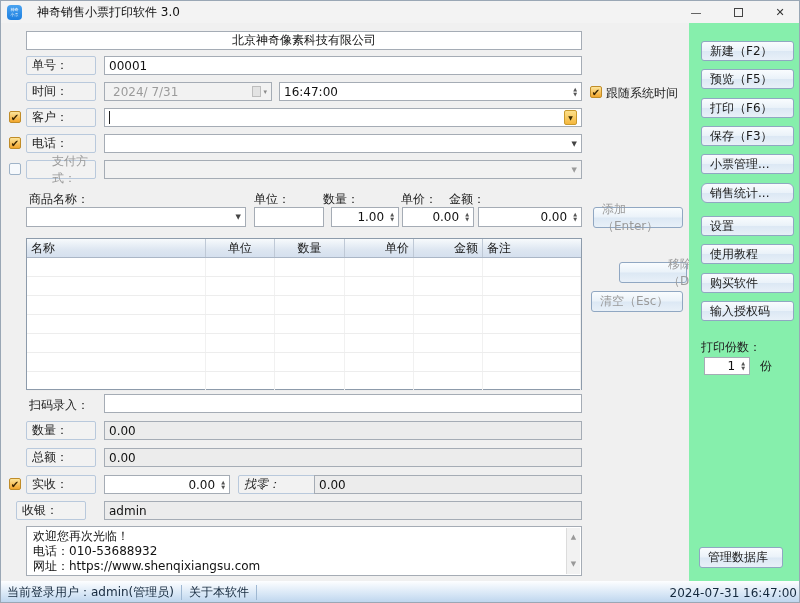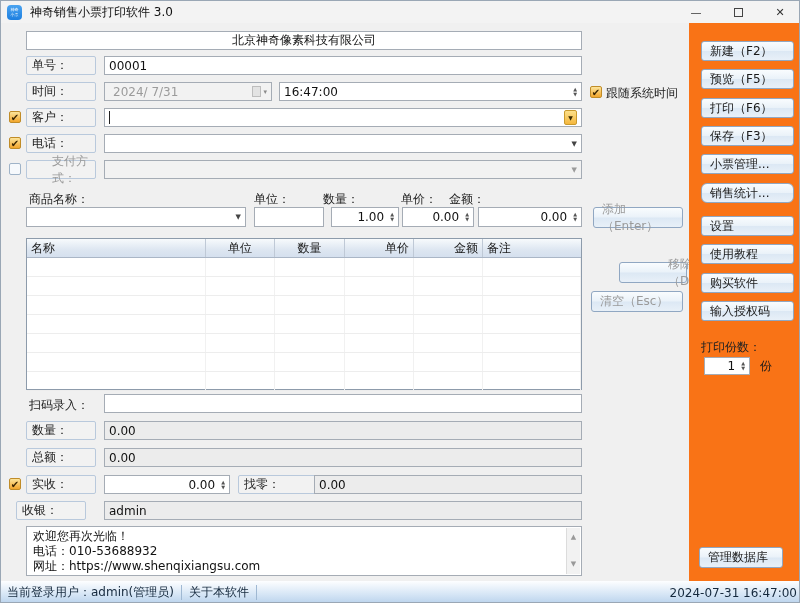--- a/index.html
+++ b/index.html
@@ -3,33 +3,33 @@
 <meta charset="utf-8">
 <style>
   * { margin:0; padding:0; box-sizing:border-box; }
   html,body { width:800px; height:603px; }
   body { font-family:"DejaVu Sans","Liberation Sans",sans-serif; font-size:12px; color:#1a1a1a; }
   #app { position:relative; width:800px; height:603px; background:#f0f0f0; overflow:hidden; border:1px solid #9aa7b5; }
 
   
   .titlebar { position:absolute; left:0; top:0; width:800px; height:22px; background:#f3f3f3; display:flex; align-items:center; }
   .app-icon { width:15px; height:15px; margin-left:6px; border-radius:4px; background:linear-gradient(180deg,#4aa3f0,#1d7fe0); color:#fff; font-size:4px; line-height:5px; text-align:center; padding-top:2px; }
-  .app-title { margin-left:8px; font-size:12px; color:#111; }
+  .app-title { margin-left:15px; font-size:12px; color:#111; }
   .win-controls { position:absolute; right:0; top:0; height:22px; display:flex; }
   .win-btn { width:42px; height:22px; display:flex; align-items:center; justify-content:center; color:#333; font-size:11px; }
   .max-glyph { width:9px; height:9px; border:1px solid #444; display:inline-block; }
 
   
   .statusbar { position:absolute; left:0; top:580px; width:800px; height:23px; background:linear-gradient(180deg,#fdfeff 0%,#d8e7f6 55%,#b9d2ec 100%); display:flex; align-items:center; font-size:12px; color:#15293d; }
   .statusbar .sep { width:1px; height:15px; background:#9fb8d2; margin:0 7px; }
   .status-user { margin-left:6px; }
   .status-datetime { position:absolute; right:4px; }
 
   
-  .sidebar { position:absolute; left:688px; top:22px; width:112px; height:558px; background:#f97316; }
+  .sidebar { position:absolute; left:688px; top:22px; width:112px; height:558px; background:#86efac; }
 
   
   .btn { position:absolute; background:linear-gradient(180deg,#f9fcfe 0%,#eaf2f9 48%,#dce8f4 52%,#e8f0f8 100%); border:1px solid #90a7c2; border-radius:3px; font-size:12px; color:#1a1a1a; display:flex; align-items:center; padding-left:8px; cursor:pointer; }
   .btn.disabled { color:#9b9b9b; }
   .labelbox { position:absolute; background:#f2f2f2; border:1px solid #b9c9dc; border-radius:2px; display:flex; align-items:center; padding-left:5px; color:#222; }
   .labelbox.disabled { color:#9b9b9b;padding-left:25px; }
   .field { position:absolute; background:#fff; border:1px solid #a5acb5; display:flex; align-items:center; padding:0 4px; color:#111; overflow:hidden; }
   .field.readonly { background:#ececec; }
   .field.disabled { background:#f2f2f2; color:#9b9b9b; }
   .plainlabel { position:absolute; color:#222; }
@@ -221,21 +221,21 @@
 
   <div class="labelbox" style="left:25px; top:447px; width:70px; height:19px;">总额：</div>
   <div class="field readonly" style="left:103px; top:447px; width:478px; height:19px;">0.00</div>
 
   <div class="checkbox checked" style="left:8px; top:477px;">✔</div>
   <div class="labelbox" style="left:25px; top:474px; width:70px; height:19px;">实收：</div>
   <div class="field" style="left:103px; top:474px; width:126px; height:19px;">
     <span style="margin-left:auto;">0.00</span>
     <span class="spin" style="margin-left:3px;">▲<br>▼</span>
   </div>
-  <div class="labelbox" style="left:237px; top:474px; width:92px; height:19px;">找零：</div>
+  <div class="labelbox" style="left:237px; top:474px; width:92px; height:19px;font-style:italic;">找零：</div>
   <div class="field readonly" style="left:313px; top:474px; width:268px; height:19px;">0.00</div>
 
   <div class="labelbox" style="left:15px; top:500px; width:70px; height:19px;">收银：</div>
   <div class="field readonly" style="left:103px; top:500px; width:478px; height:19px;">admin</div>
 
   <div class="note">
     <div class="note-line">欢迎您再次光临！</div>
     <div class="note-line">电话：010-53688932</div>
     <div class="note-line">网址：https://www.shenqixiangsu.com</div>
     <div class="note-scroll">

